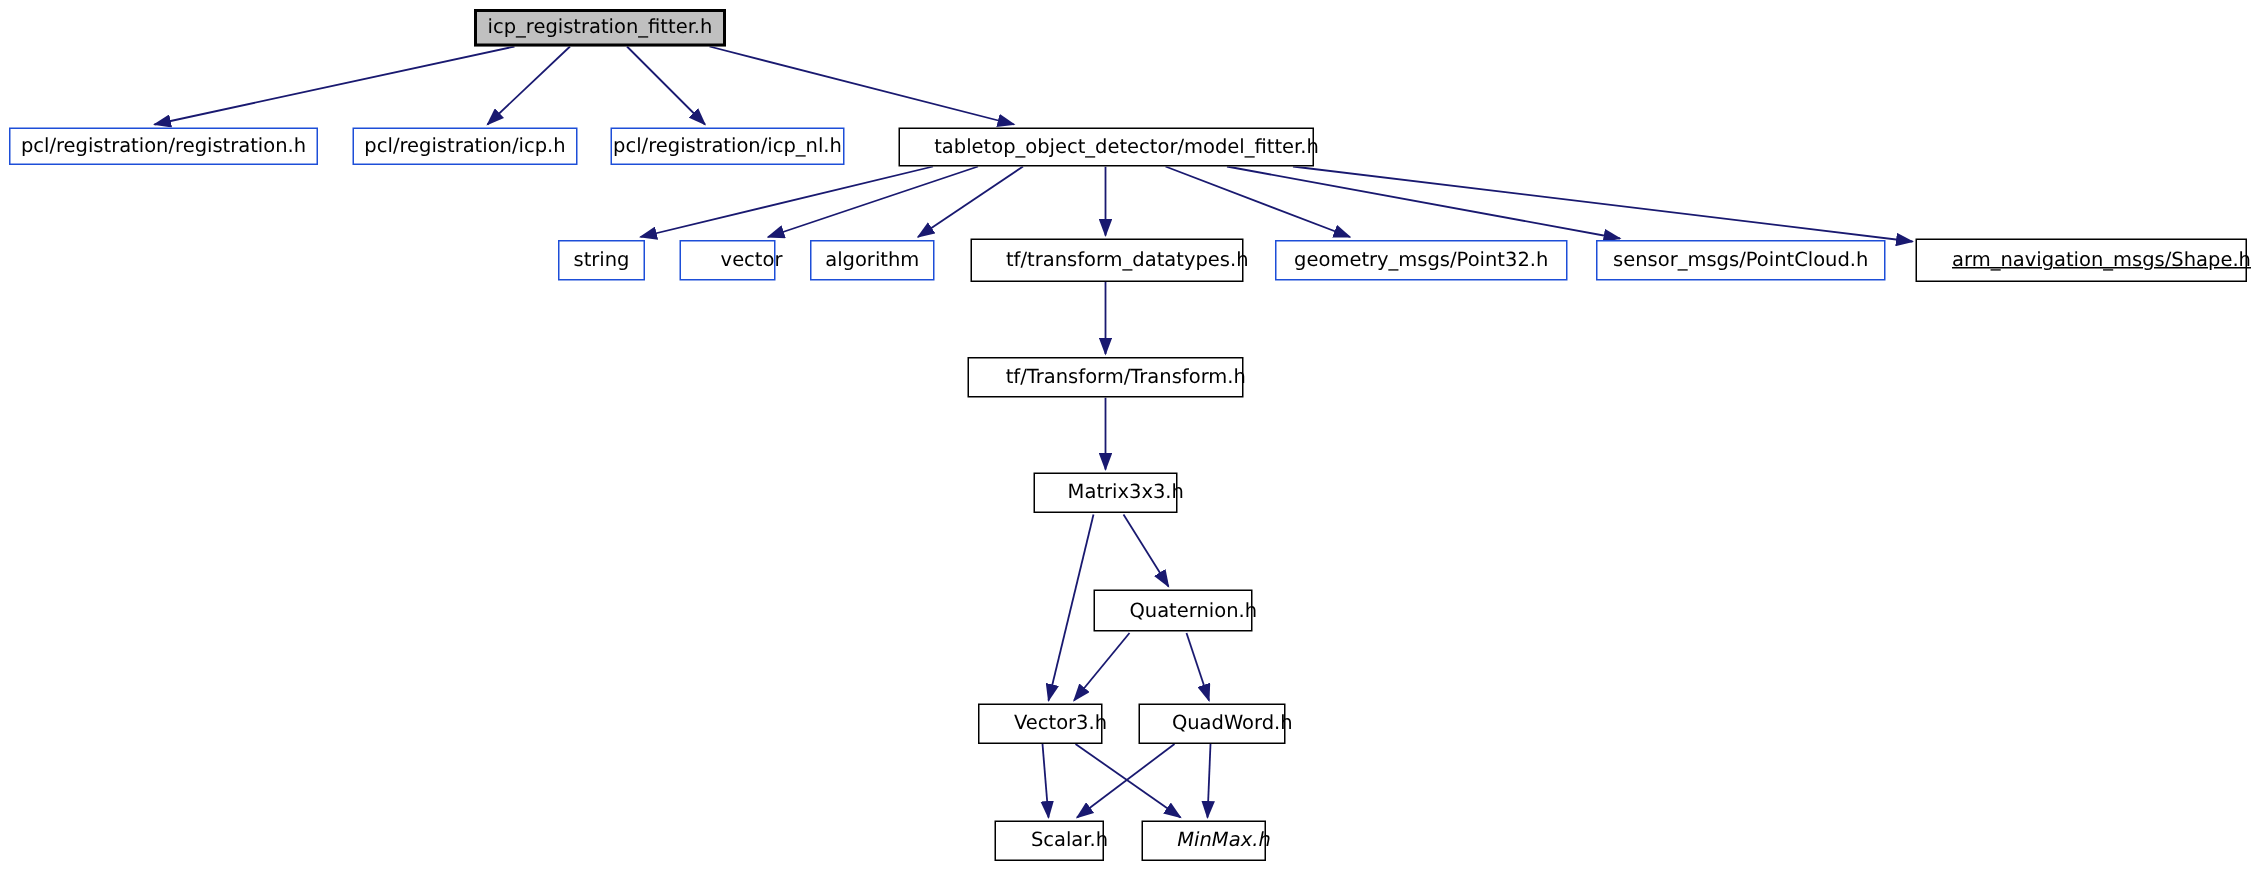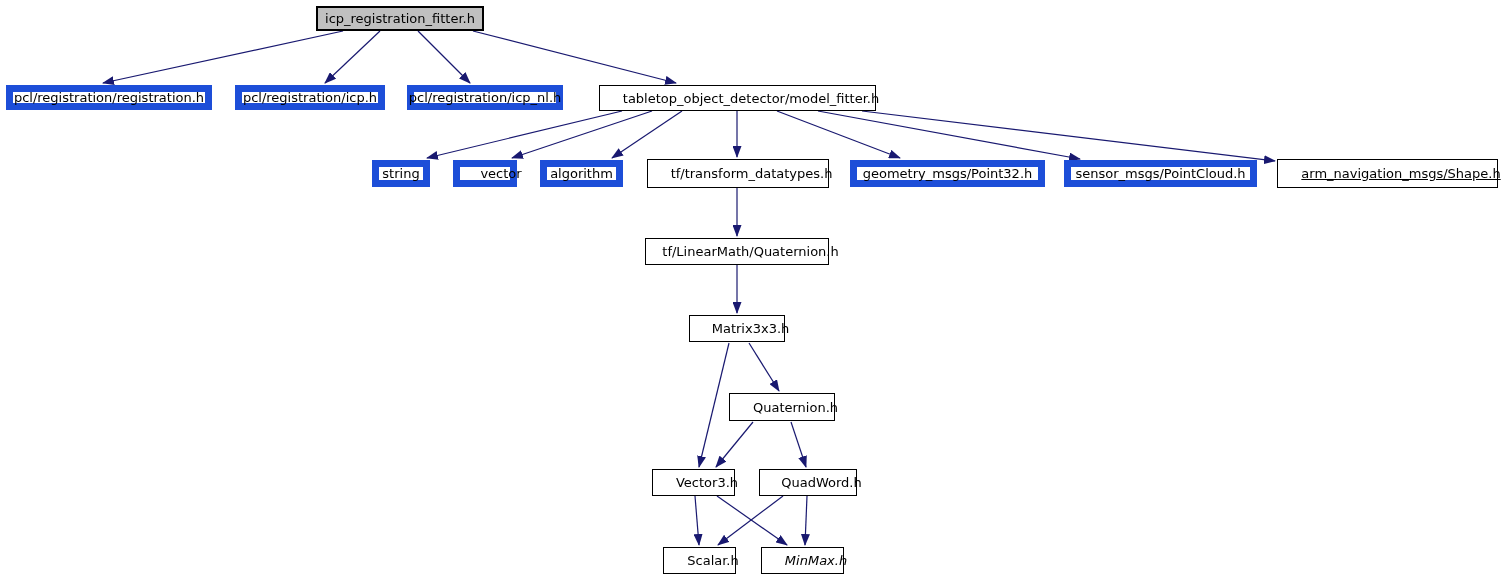--- a/index.html
+++ b/index.html
@@ -39,21 +39,21 @@
     border: 2px solid #000000;
     font-weight: normal;
     text-align: center;
   }
   .node.linked {
     border: 1px solid #000000;
     cursor: pointer;
     padding-left: 27px;
   }
   .node.external {
-    border: 7px solid #1d4ed8;
+    border: 1px solid #1d4ed8;
     text-align: center;
   }
 </style>
 </head>
 <body>
 
 <div class="stage">
 
   <svg class="edges" width="1503" height="581" viewBox="0 0 1503 581">
     <defs>
@@ -94,21 +94,21 @@
   <div class="node linked" style="left:599px;  top:85px;  width:277px; height:26px;">tabletop_object_detector/model_fitter.h</div>
 
   <div class="node external" style="left:372px;  top:160px; width:58px;  height:27px;">string</div>
   <div class="node external" style="left:453px;  top:160px; width:64px;  height:27px;padding-left:32px;">vector</div>
   <div class="node external" style="left:540px;  top:160px; width:83px;  height:27px;">algorithm</div>
   <div class="node linked" style="left:647px;  top:159px; width:182px; height:29px;">tf/transform_datatypes.h</div>
   <div class="node external" style="left:850px;  top:160px; width:195px; height:27px;">geometry_msgs/Point32.h</div>
   <div class="node external" style="left:1064px; top:160px; width:193px; height:27px;">sensor_msgs/PointCloud.h</div>
   <div class="node linked" style="left:1277px; top:159px; width:221px; height:29px;text-decoration:underline;">arm_navigation_msgs/Shape.h</div>
 
-  <div class="node linked" style="left:645px;  top:238px; width:184px; height:27px;">tf/LinearMath/Quaternion.h</div>
+  <div class="node linked" style="left:645px;  top:238px; width:184px; height:27px;">tf/Transform/Transform.h</div>
   <div class="node linked" style="left:689px;  top:315px; width:96px;  height:27px;">Matrix3x3.h</div>
   <div class="node linked" style="left:729px;  top:393px; width:106px; height:28px;">Quaternion.h</div>
   <div class="node linked" style="left:652px;  top:469px; width:83px;  height:27px;">Vector3.h</div>
   <div class="node linked" style="left:759px;  top:469px; width:98px;  height:27px;">QuadWord.h</div>
   <div class="node linked" style="left:663px;  top:547px; width:73px;  height:27px;">Scalar.h</div>
   <div class="node linked" style="left:761px;  top:547px; width:83px;  height:27px;font-style:italic;">MinMax.h</div>
 
 </div>
 
 </body></html>

